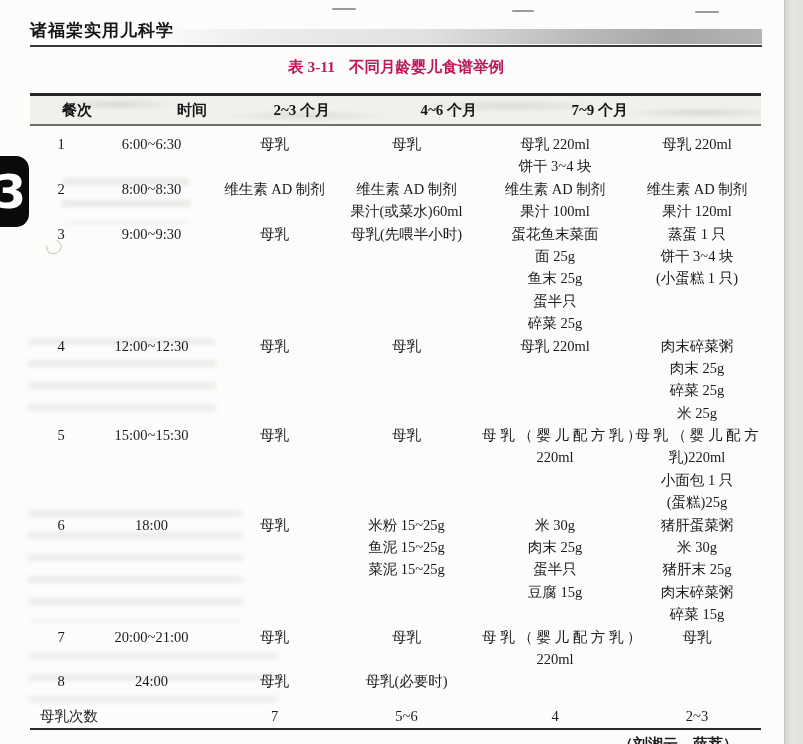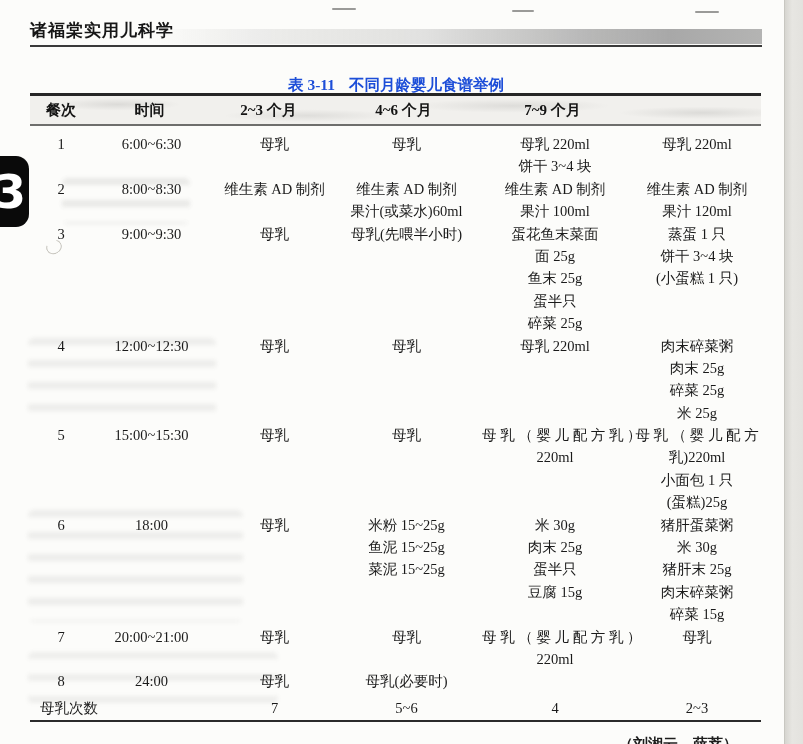--- a/index.html
+++ b/index.html
@@ -38,55 +38,55 @@
       rgba(175,175,175,.35) 45%,rgba(160,160,160,.75) 72%,
       #a8a8a8 85%,#b4b4b3 100%);
     filter:blur(.4px);
   }
   .head-rule{
     position:absolute;left:30px;top:45px;width:732px;height:2px;background:#3a3a3a;
   }
   
   .table-title{
     position:absolute;left:288px;top:57px;
-    font-weight:bold;font-size:15.5px;color:#1d4ed8;white-space:nowrap;margin-top:18px;
+    font-weight:bold;font-size:15.5px;color:#be185d;white-space:nowrap;
   }
   .table-title .gap{display:inline-block;width:14px;}
   
   .table-block{position:absolute;left:30px;top:93px;width:731px;}
   .rule-heavy{height:3px;background:#262626;}
   .rule-light{height:2px;background:#6e6e6c;}
   .rule-bottom{height:2.5px;background:#2b2b2b;margin-top:1px;}
   .t-grid{display:grid;grid-template-columns:62px 115px 123px 147px 151px 133px;}
   
   .thead{
     position:relative;height:28px;align-items:center;
     background:
       radial-gradient(ellipse 90px 9px at 12% 30%,rgba(90,90,88,.14),transparent 70%),
       radial-gradient(ellipse 120px 9px at 38% 70%,rgba(90,90,88,.12),transparent 70%),
       radial-gradient(ellipse 140px 10px at 66% 35%,rgba(90,90,88,.13),transparent 70%),
       radial-gradient(ellipse 120px 9px at 92% 60%,rgba(90,90,88,.14),transparent 70%),
       #f1f0ed;
   }
   .thead .h-cell{
-    text-align:center;font-weight:bold;font-size:15px;color:#141414;white-space:nowrap;
+    text-align:right;font-weight:bold;font-size:15px;color:#141414;white-space:nowrap;
   }
   
   .tbody{padding-top:7px;}
   .t-row{align-items:start;}
   .t-cell{font-size:14.5px;line-height:22.4px;white-space:nowrap;text-align:center;}
   .t-cell .line{height:22.4px;}
   .c-meal{text-align:center;}
   .c-time{padding-left:4px;}
   .c-m2_3{padding-left:12px;}
   .c-m4_6{padding-left:6px;}
   .c-m7_9{padding-left:5px;}
   .c-m10_12{padding-left:5px;}
   
-  .tfoot{height:22px;font-size:14.5px;line-height:22px;margin-top:4px;}
+  .tfoot{height:22px;font-size:14.5px;line-height:22px;margin-top:12px;}
   .tfoot .f-label{grid-column:1 / 3;padding-left:10px;}
   
   .credit{
     position:absolute;left:618px;top:735px;
     font-weight:bold;font-size:15px;white-space:nowrap;color:#1d1d1d;
   }
   
   .ghost{
     position:absolute;pointer-events:none;
     background:repeating-linear-gradient(180deg,rgba(95,95,92,.16) 0 7px,rgba(0,0,0,0) 7px 22px);

